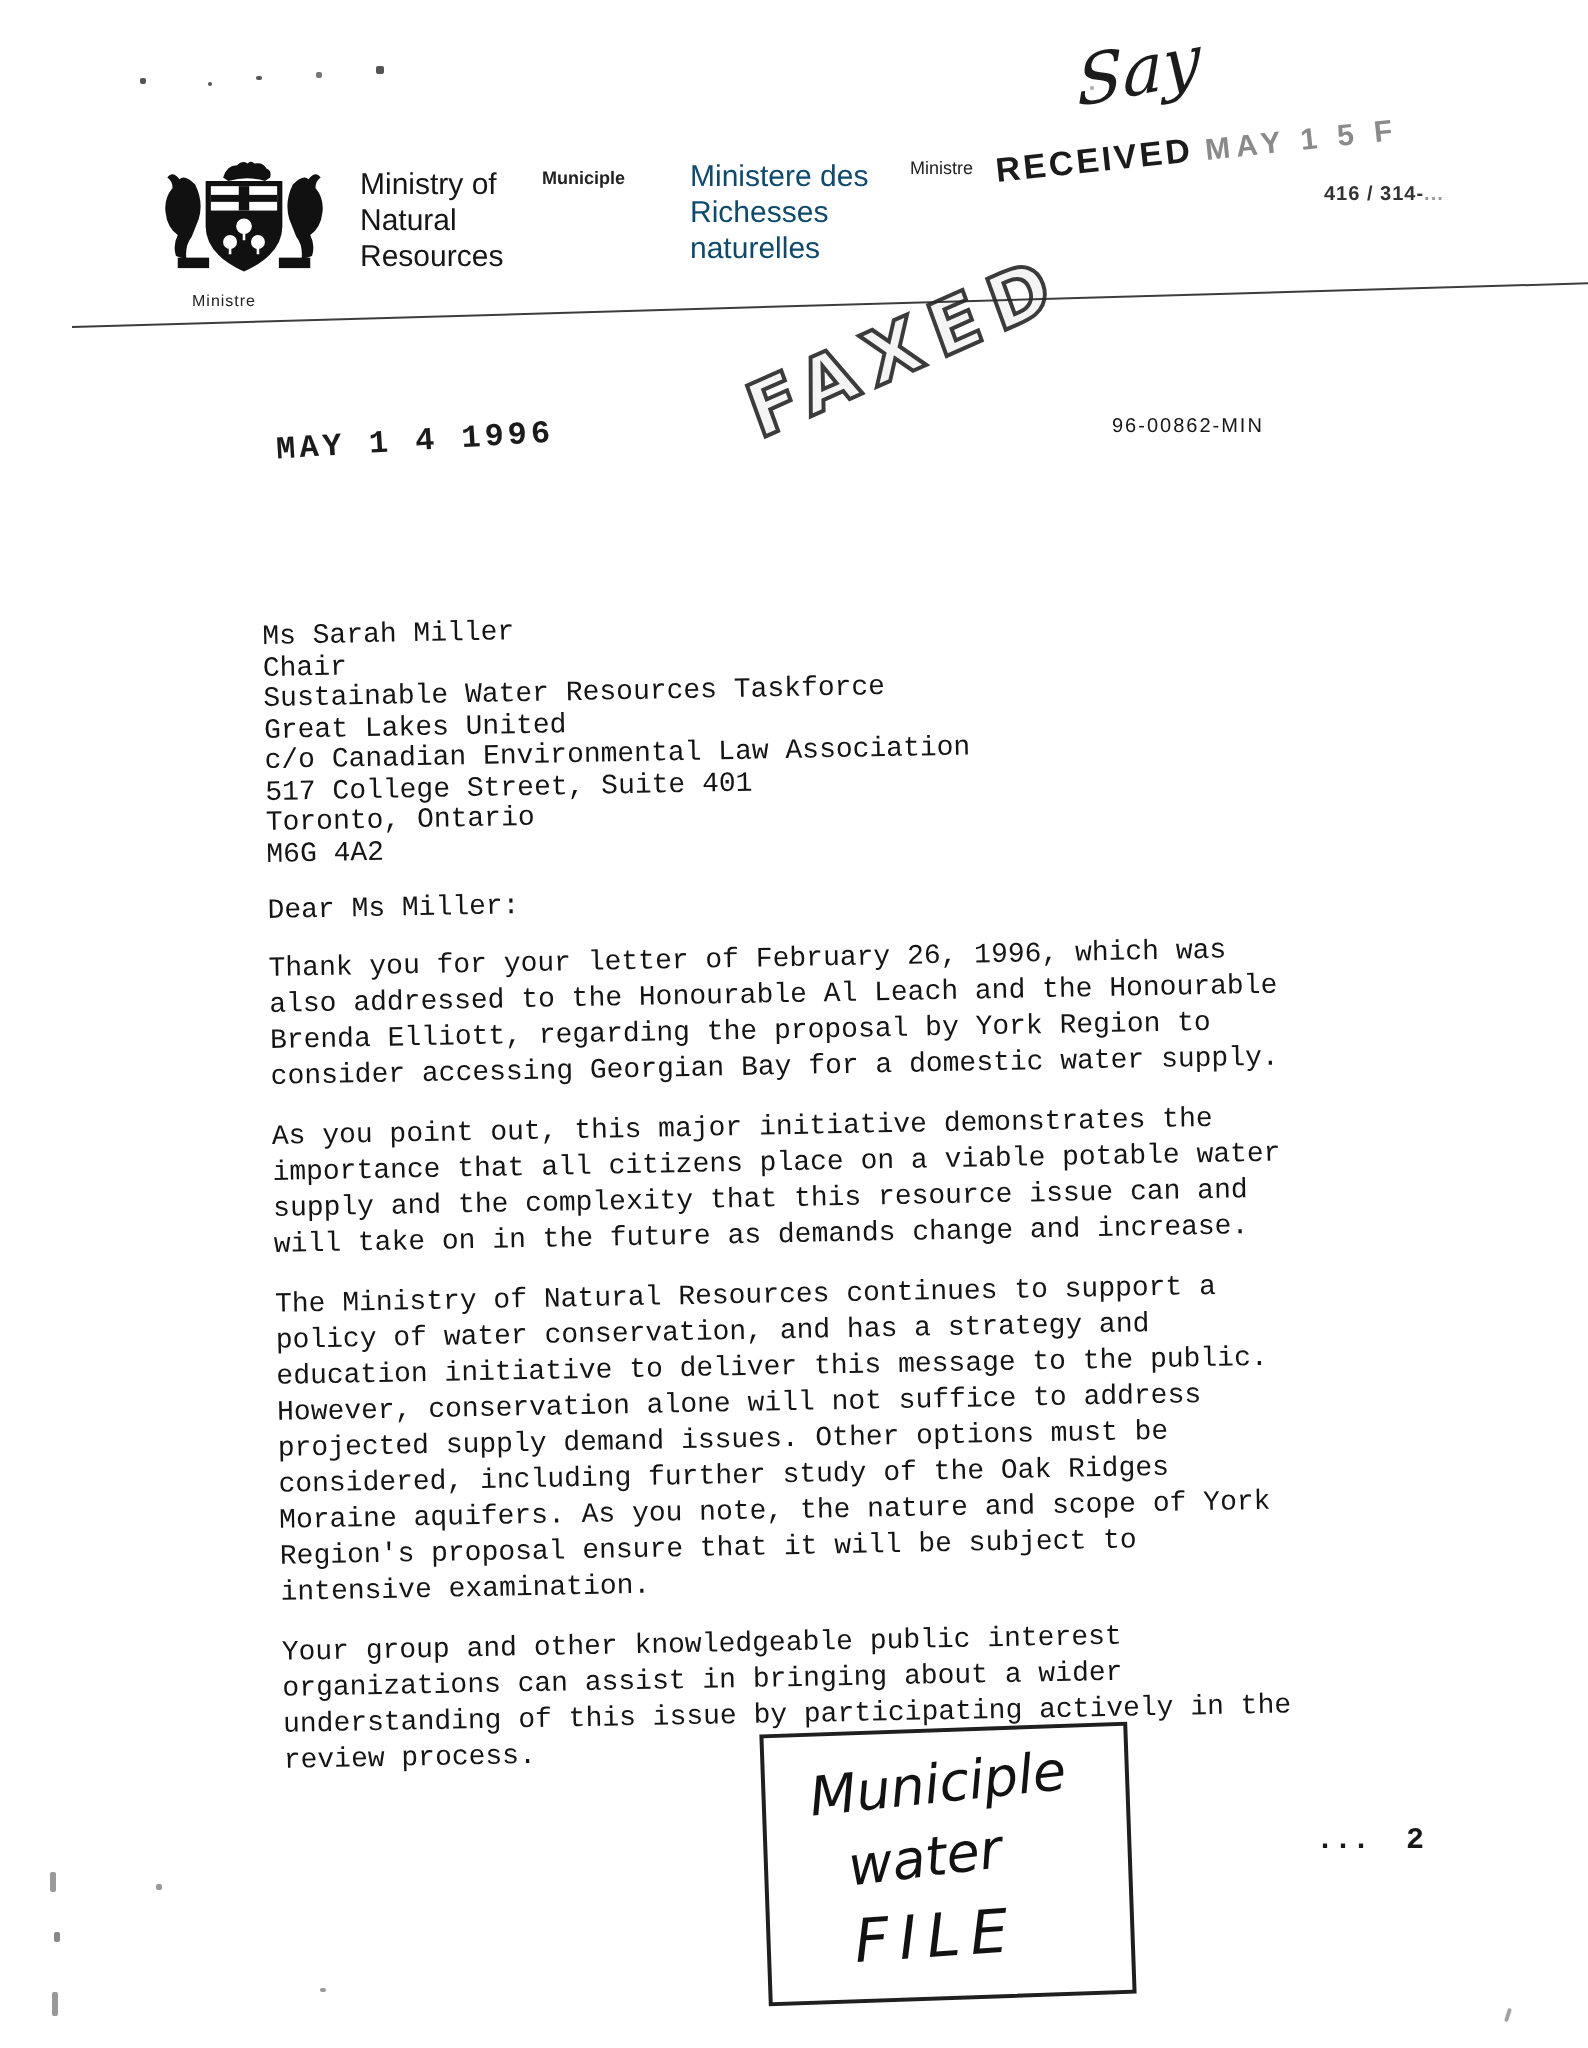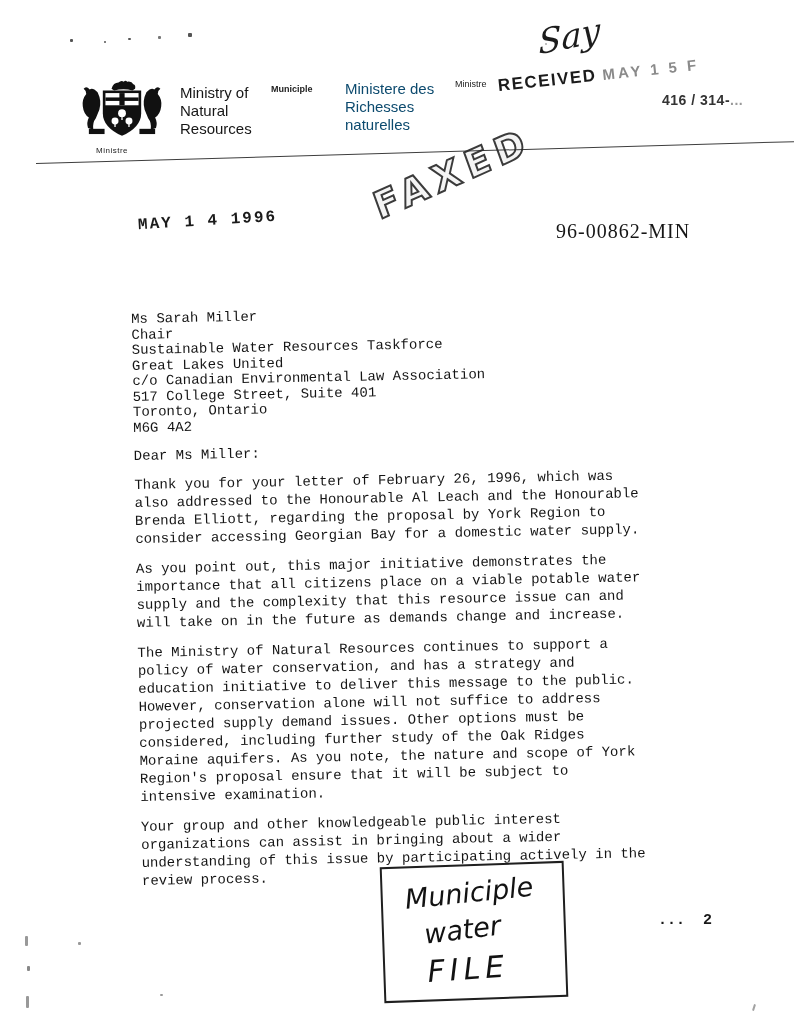--- a/index.html
+++ b/index.html
@@ -45,21 +45,21 @@
     position:absolute;left:498px;top:76px;
     transform:rotate(-6deg);transform-origin:left center;
     font-weight:bold;font-size:17px;letter-spacing:1.5px;color:#1b1b1b;
     white-space:nowrap;
   }
   .received-stamp .faded{
     font-size:15px;color:#8a8a8a;letter-spacing:3px;font-weight:bold;
   }
   .fax-number{
     position:absolute;left:662px;top:92px;
-    font-size:14px;font-weight:bold;color:#333;letter-spacing:.5px;
+    font-size:10px;font-weight:bold;color:#333;letter-spacing:.5px;
   }
   .fax-number .faded{color:#999;}
   .divider{
     position:absolute;left:36px;top:163px;width:760px;
     border-top:1.6px solid #3d3d3d;
     transform:rotate(-1.65deg);transform-origin:left center;
   }
   .faxed-stamp{
     position:absolute;left:368px;top:152px;
     font-size:37px;font-weight:800;letter-spacing:7px;
@@ -69,23 +69,23 @@
     -webkit-text-stroke:2px #262626;
     opacity:.9;
   }
   .date-stamp{
     position:absolute;left:138px;top:212px;
     font-family:"Liberation Mono","DejaVu Sans Mono",monospace;
     font-weight:bold;font-size:16px;letter-spacing:2px;color:#1b1b1b;
     transform:rotate(-3.5deg);white-space:nowrap;
   }
   .ref-number{
-    position:absolute;left:556px;top:220px;
-    font-family:Liberation Serif, serif;
-    font-size:20px;letter-spacing:1px;color:#161616;white-space:nowrap;
+    position:absolute;left:556px;top:208px;
+    font-family:Liberation Sans, sans-serif;
+    font-size:10px;letter-spacing:1px;color:#161616;white-space:nowrap;
   }
 
   
   .letter-body{
     position:absolute;left:131px;top:312px;width:560px;
     transform:rotate(-1.1deg);transform-origin:top left;
     font-family:"Liberation Mono","DejaVu Sans Mono",monospace;
     font-size:14px;color:#151515;
   }
   .address{line-height:15.5px;margin:0 0 11px 0;}

